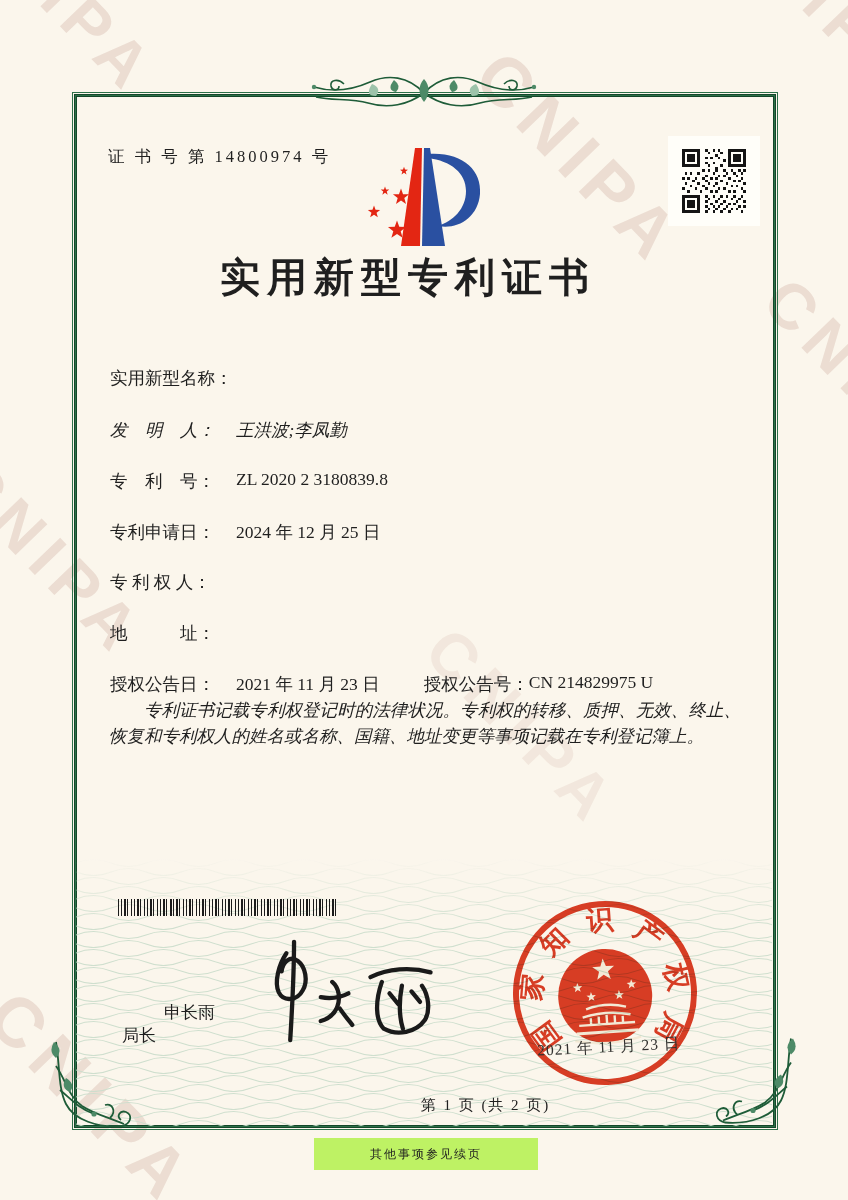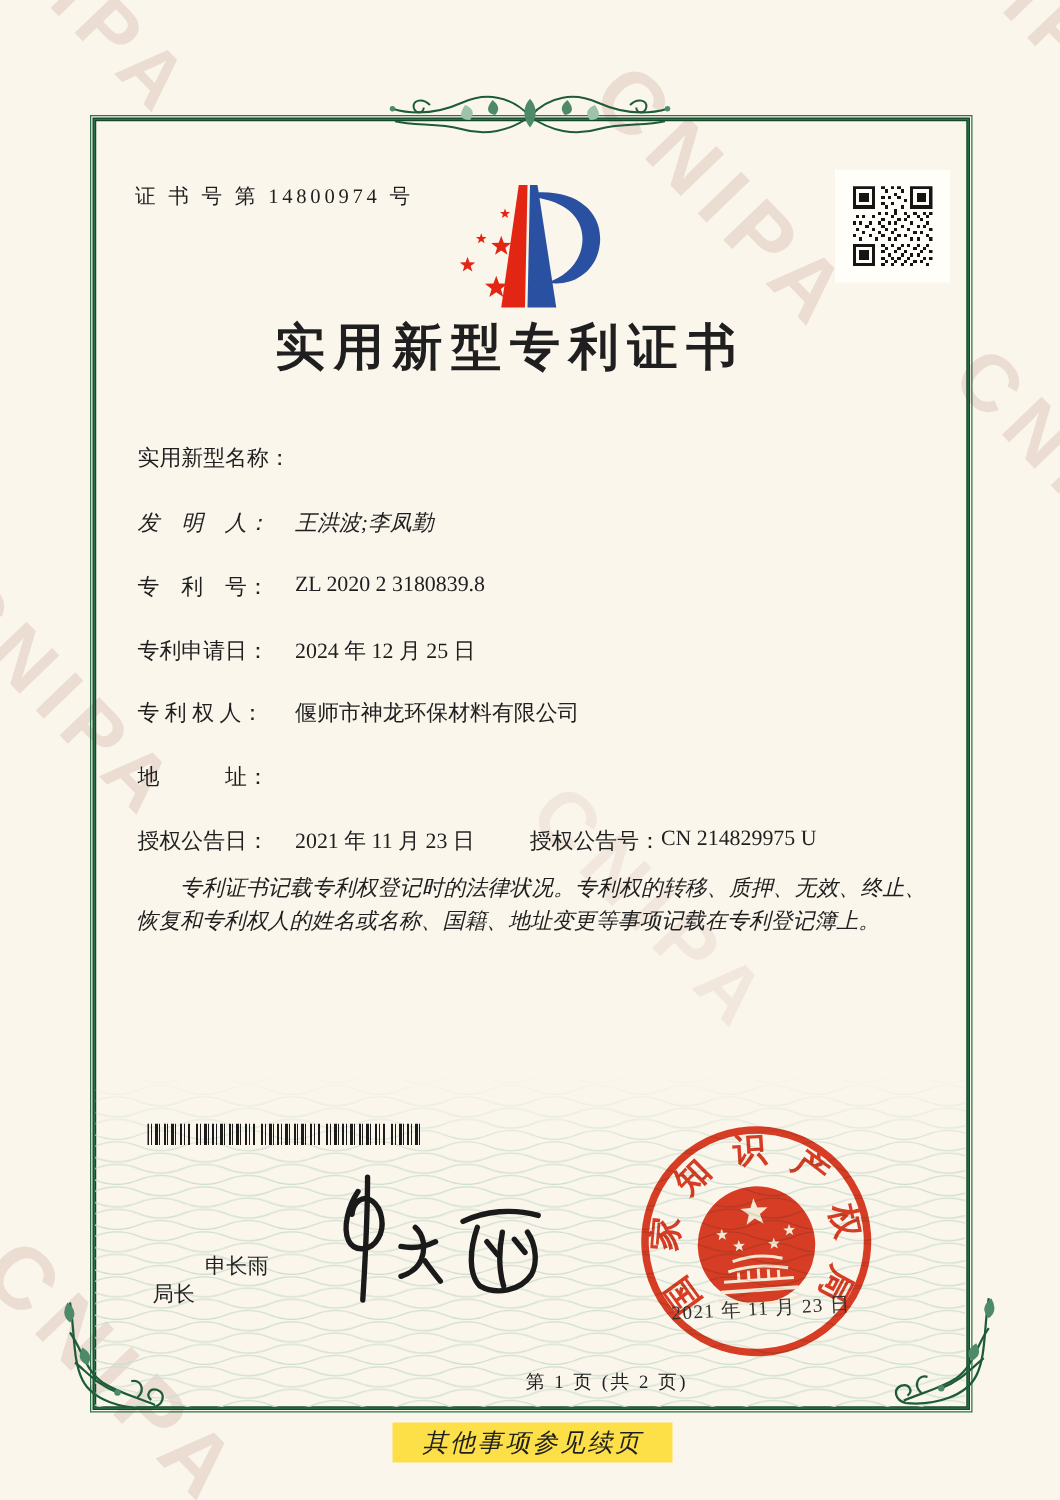--- a/index.html
+++ b/index.html
@@ -19,21 +19,21 @@
          -webkit-mask-image:linear-gradient(180deg,transparent,#000 70px);
          mask-image:linear-gradient(180deg,transparent,#000 70px);}
   
   .certno{position:absolute;left:108px;top:146px;font-size:16.5px;letter-spacing:3px;z-index:2;}
   .logo{position:absolute;left:356px;top:140px;z-index:2;}
   .qrbox{position:absolute;left:668px;top:136px;width:92px;height:90px;background:#fffef9;z-index:2;
          display:flex;align-items:center;justify-content:center;}
   .title{position:absolute;left:72px;top:250px;width:672px;text-align:center;font-size:40px;
          font-weight:bold;letter-spacing:7px;z-index:2;}
   
-  .row{position:absolute;left:110px;z-index:2;font-size:17.5px;display:flex;white-space:nowrap;}
+  .row{position:absolute;left:110px;z-index:2;font-size:17.5px;display:flex;white-space:nowrap;margin-top:12px;}
   .row .lab{display:inline-block;width:126px;}
   .row .lab2{margin-left:44px;}
   
   .paras{position:absolute;left:109px;top:697px;width:632px;z-index:2;font-size:17.5px;
          line-height:26px;font-style:italic;}
   .paras p{margin:0;text-indent:2em;text-align:justify;}
   
   .barcode{position:absolute;left:118px;top:899px;width:219px;height:17px;z-index:2;
     background:repeating-linear-gradient(90deg,
       #1b1b1b 0 1.5px,transparent 1.5px 3px,
@@ -43,22 +43,22 @@
   .sig-title{position:absolute;left:122px;top:1024px;font-size:17px;z-index:2;}
   .sig-name{position:absolute;left:122px;top:1001px;font-size:17px;z-index:2;margin-left:42px;}
   .signature{position:absolute;left:250px;top:938px;z-index:3;}
   .seal{position:absolute;left:505px;top:893px;width:200px;height:200px;z-index:3;
         transform:rotate(-4deg);opacity:.93;mix-blend-mode:multiply;}
   .seal-date{position:absolute;left:0;top:144px;width:200px;text-align:center;font-size:15.5px;
              color:#222;letter-spacing:1px;transform:rotate(1deg);}
   .pageinfo{position:absolute;left:72px;top:1096px;width:827px;text-align:center;
             font-size:15px;letter-spacing:2px;z-index:2;}
   .contnote{position:absolute;left:314px;top:1138px;width:224px;height:32px;z-index:2;
-            background:#fde047;display:flex;align-items:center;justify-content:center;
-            font-size:20px;font-style:italic;letter-spacing:2px;}
+            background:#bef264;display:flex;align-items:center;justify-content:center;
+            font-size:12px;letter-spacing:2px;}
   .orn{position:absolute;z-index:2;}
 </style>
 </head>
 <body>
 
 <div class="wm" style="left:-62px;top:-42px;">CNIPA</div>
 <div class="wm" style="left:700px;top:-38px;">CNIPA</div>
 <div class="wm" style="left:448px;top:118px;font-size:70px;">CNIPA</div>
 <div class="wm" style="left:738px;top:340px;">CNIPA</div>
 <div class="wm" style="left:-74px;top:520px;">CNIPA</div>
@@ -173,21 +173,20 @@
 <div class="row" style="top:457px;">
   <span class="lab">专　利　号：</span>
   <span class="val">ZL 2020 2 3180839.8</span>
 </div>
 <div class="row" style="top:508px;">
   <span class="lab">专利申请日：</span>
   <span class="val">2024 年 12 月 25 日</span>
 </div>
 <div class="row" style="top:558px;">
   <span class="lab">专 利 权 人：</span>
-  <span class="val">偃师市神龙环保材料有限公司</span>
 </div>
 <div class="row" style="top:609px;">
   <span class="lab">地　　　址：</span>
 </div>
 <div class="row" style="top:660px;">
   <span class="lab">授权公告日：</span>
   <span class="val">2021 年 11 月 23 日</span>
   <span class="lab2">授权公告号：</span>
   <span class="val">CN 214829975 U</span>
 </div>

